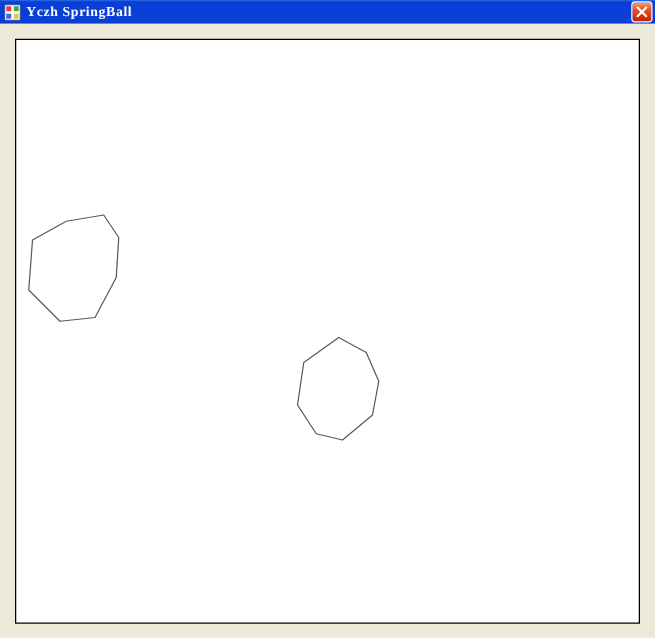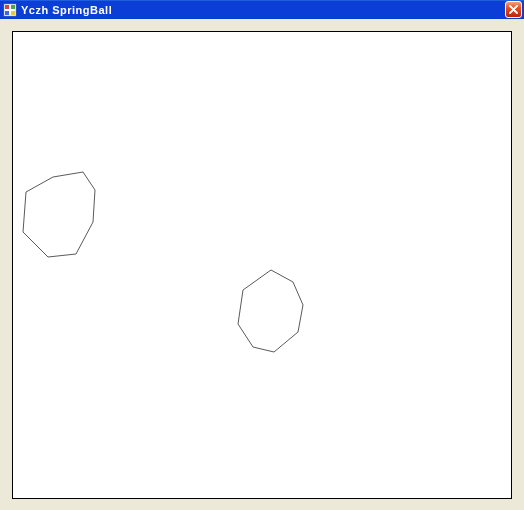--- a/index.html
+++ b/index.html
@@ -34,20 +34,21 @@
   .titlebar .app-icon {
     width: 14px;
     height: 14px;
     margin-right: 4px;
     display: inline-block;
   }
   .titlebar .title-text {
     font-weight: bold;
     letter-spacing: 0.5px;
     white-space: pre;
+    font-family: Liberation Serif, serif;
   }
   .titlebar .spacer { flex: 1; }
   .close-btn {
     width: 17px;
     height: 17px;
     margin-right: 2px;
     background: linear-gradient(to bottom, #f89e7b 0%, #e74f1e 40%, #c4200a 100%);
     border: 1px solid #ffffff;
     border-radius: 3px;
     box-sizing: border-box;

